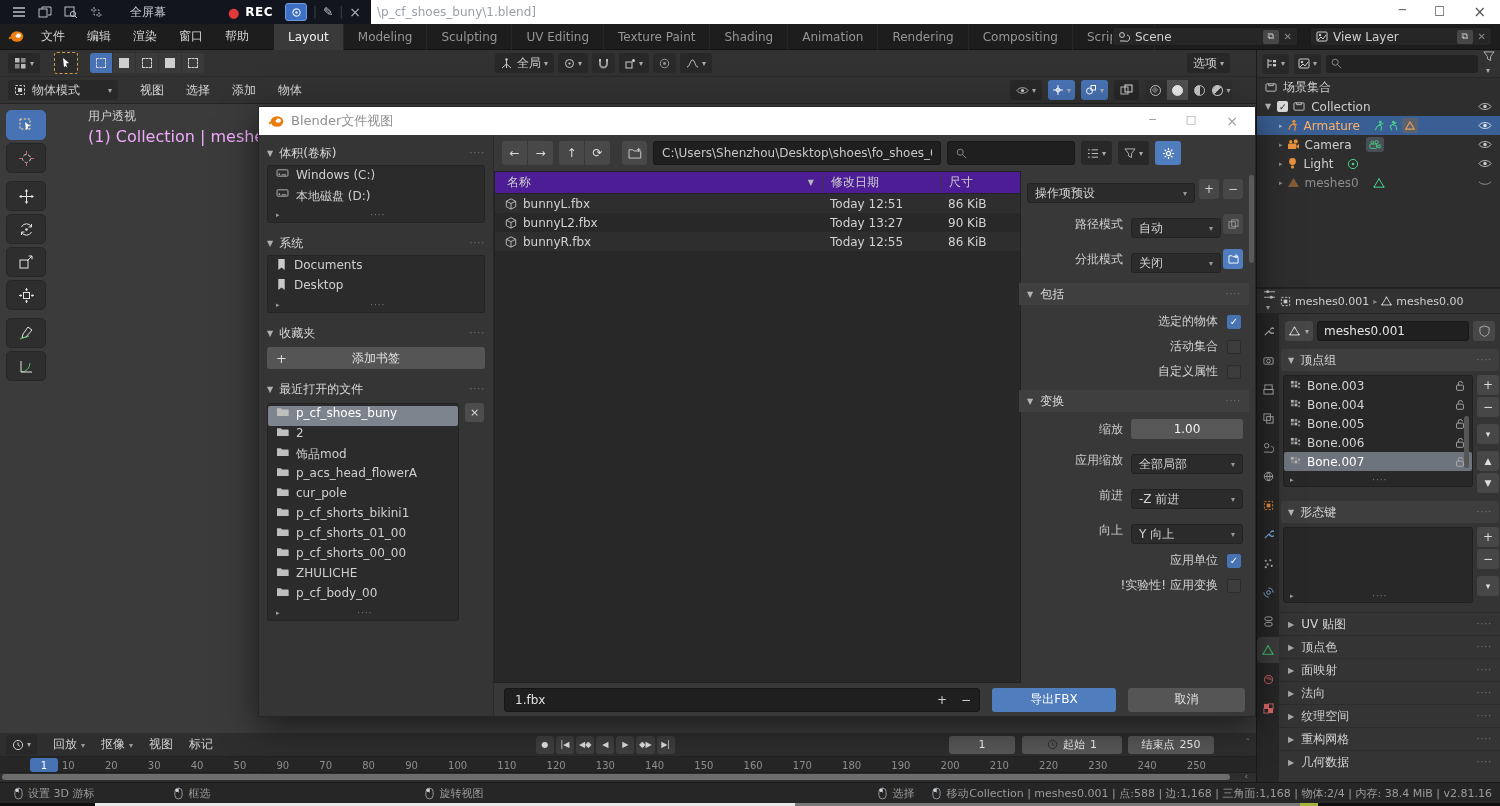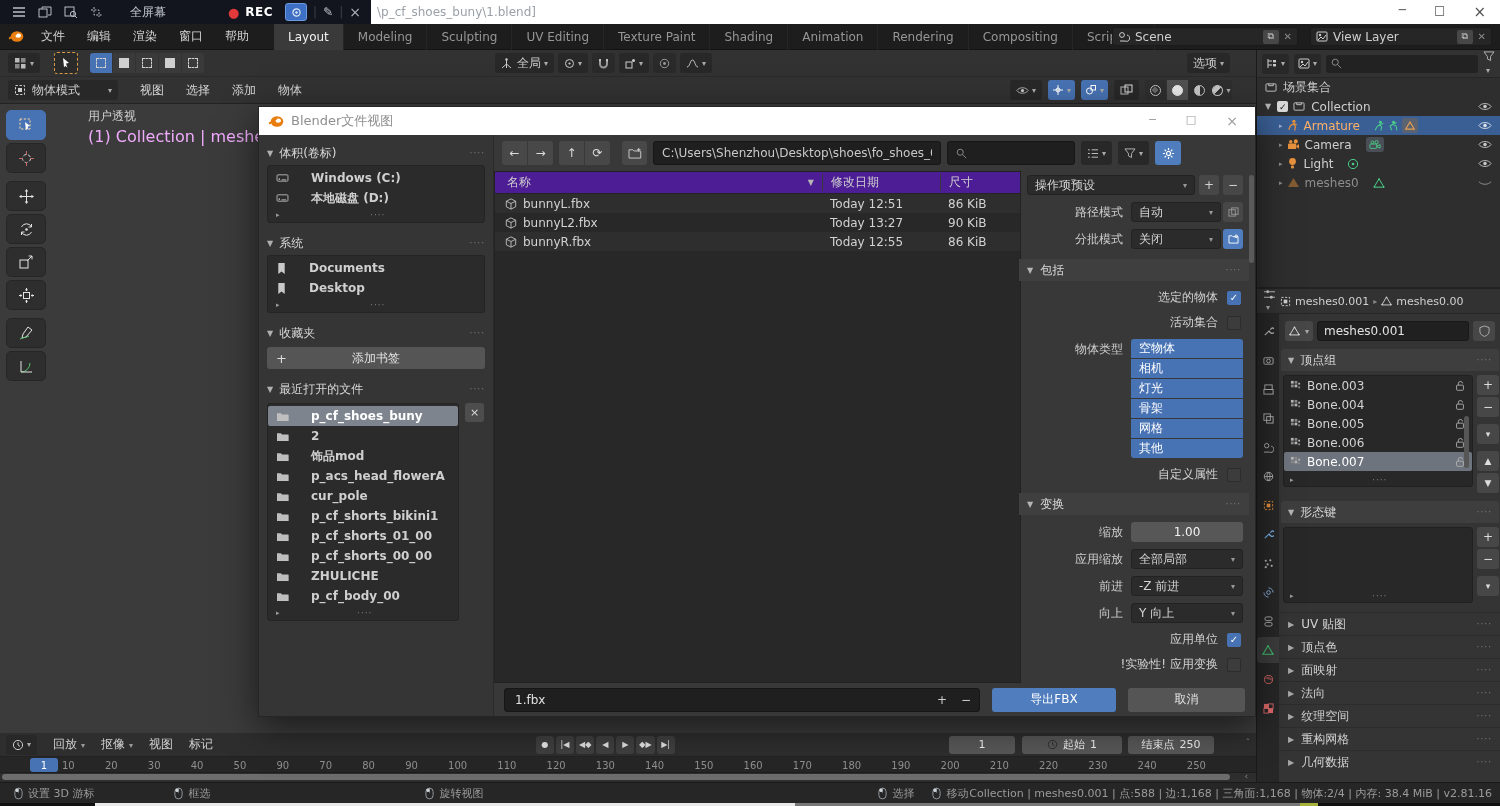--- a/index.html
+++ b/index.html
@@ -136,21 +136,21 @@
   #dialog{left:258px;top:106px;width:998px;height:611px;background:#383838;box-shadow:0 10px 34px rgba(0,0,0,.55);border:1px solid #262626;}
   #dlg-title{height:28px;background:#fff;display:flex;align-items:center;padding:0 9px;gap:7px;}
   #dlg-title .t{color:#8f8f8f;font-size:13px;}
   #dlg-ctl{margin-left:auto;display:flex;gap:30px;color:#9a9a9a;font-size:11px;margin-right:8px;}
   #dlg-body{position:absolute;top:28px;left:0;right:0;bottom:0;}
   #dside{position:absolute;left:0;top:0;width:235px;bottom:0;background:#353535;border-right:1px solid #2a2a2a;padding:6px 8px;}
   .shdr{display:flex;align-items:center;gap:6px;height:24px;color:#d8d8d8;}
   .shdr .tri{font-size:8px;color:#b0b0b0;}
   .shdr .dots{margin-left:auto;}
   .sbox{background:#2b2b2b;border:1px solid #242424;border-radius:3px;padding:2px 0 1px 0;position:relative;}
-  .sitem{display:flex;align-items:center;gap:22px;height:20px;padding:0 8px;color:#cfcfcf;font-weight:bold;}
+  .sitem{display:flex;align-items:flex-start;gap:7px;height:20px;padding:0 8px;color:#cfcfcf;}
   .sitem.sel{background:#7d848d;color:#fff;border-radius:2px;}
   .sfoot{display:flex;align-items:center;height:13px;padding:0 8px;}
   .sfoot .dots{margin:0 auto;}
   #addbk{height:22px;background:#555;border-radius:3px;display:flex;align-items:center;margin-top:2px;position:relative;color:#e3e3e3;}
   #addbk .plus{position:absolute;left:9px;font-size:13px;color:#ddd;}
   #addbk .lbl{margin:0 auto;}
   #recentwrap{display:flex;gap:6px;margin-top:2px;}
   #recentbox{width:192px;}
   #recent-x{width:19px;height:19px;background:#4d4d4d;border-radius:3px;color:#ddd;display:flex;align-items:center;justify-content:center;font-size:11px;}
   #dmain{position:absolute;left:235px;top:0;right:0;bottom:0;}
@@ -174,21 +174,21 @@
   .frow .n{flex:1;padding-left:10px;display:flex;align-items:center;gap:6px;}
   .frow .d{width:118px;padding-left:8px;}
   .frow .s{width:80px;padding-left:8px;}
   #dfoot{position:absolute;left:0;bottom:0;right:0;height:33px;display:flex;align-items:center;padding:0 10px;gap:12px;background:#383838;}
   #fname{flex:1;background:#1f1f1f;border:1px solid #161616;border-radius:3px;height:24px;display:flex;align-items:center;padding:0 10px;color:#e0e0e0;position:relative;}
   #fname .pm{position:absolute;right:8px;display:flex;gap:14px;color:#cfcfcf;}
   #exportbtn{width:124px;height:24px;background:#4f7dbe;border-radius:3px;color:#fff;display:flex;align-items:center;justify-content:center;}
   #cancelbtn{width:117px;height:24px;background:#555;border-radius:3px;color:#e3e3e3;display:flex;align-items:center;justify-content:center;}
   #dopts{position:absolute;right:6px;top:36px;width:230px;bottom:33px;padding:4px 6px 0 8px;color:#d2d2d2;overflow:hidden;}
   #presetrow{display:flex;gap:2px;align-items:center;}
-  .ddf{background:#2b2b2b;border:1px solid #222;border-radius:3px;height:20px;display:flex;align-items:center;padding:8px 7px;color:#d5d5d5;}
+  .ddf{background:#2b2b2b;border:1px solid #222;border-radius:3px;height:20px;display:flex;align-items:center;padding:8px 7px;color:#d5d5d5;margin-top:8px;}
   .ddf .chv{margin-left:auto;font-size:8px;color:#999;}
   #presetdd{flex:1;}
   .optrow{display:flex;align-items:center;margin-top:7px;}
   .optlbl{width:104px;text-align:right;padding-right:8px;color:#cdcdcd;}
   .optval{flex:1;}
   .minibtn{width:20px;height:20px;background:#474747;border-radius:3px;margin-left:2px;display:flex;align-items:center;justify-content:center;}
   .minibtn.blue{background:#4f7dbe;}
   .sechdr{height:22px;background:#3f3f3f;display:flex;align-items:center;gap:7px;padding:0 8px;margin:10px -6px 0 -8px;color:#dcdcdc;}
   .sechdr .tri{font-size:8px;color:#b5b5b5;}
   .sechdr .dots{margin-left:auto;}
@@ -1317,32 +1317,20 @@
             <span class="dots">····</span>
           </div>
           <div class="cbrow">
             <span>选定的物体</span>
             <span class="cb on">✓</span>
           </div>
           <div class="cbrow">
             <span>活动集合</span>
             <span class="cb"></span>
           </div>
-          <div id="typesrow">
-            <span class="tl">物体类型</span>
-            <div id="typecol">
-
-            <span class="typebtn">空物体</span>
-                <span class="typebtn">相机</span>
-                <span class="typebtn">灯光</span>
-                <span class="typebtn">骨架</span>
-                <span class="typebtn">网格</span>
-                <span class="typebtn">其他</span>
-              </div>
-          </div>
           <div class="cbrow">
             <span>自定义属性</span>
             <span class="cb"></span>
           </div>
           <div class="sechdr">
             <span class="tri">▼</span>
             <span>变换</span>
             <span class="dots">····</span>
           </div>
           <div class="optrow">

